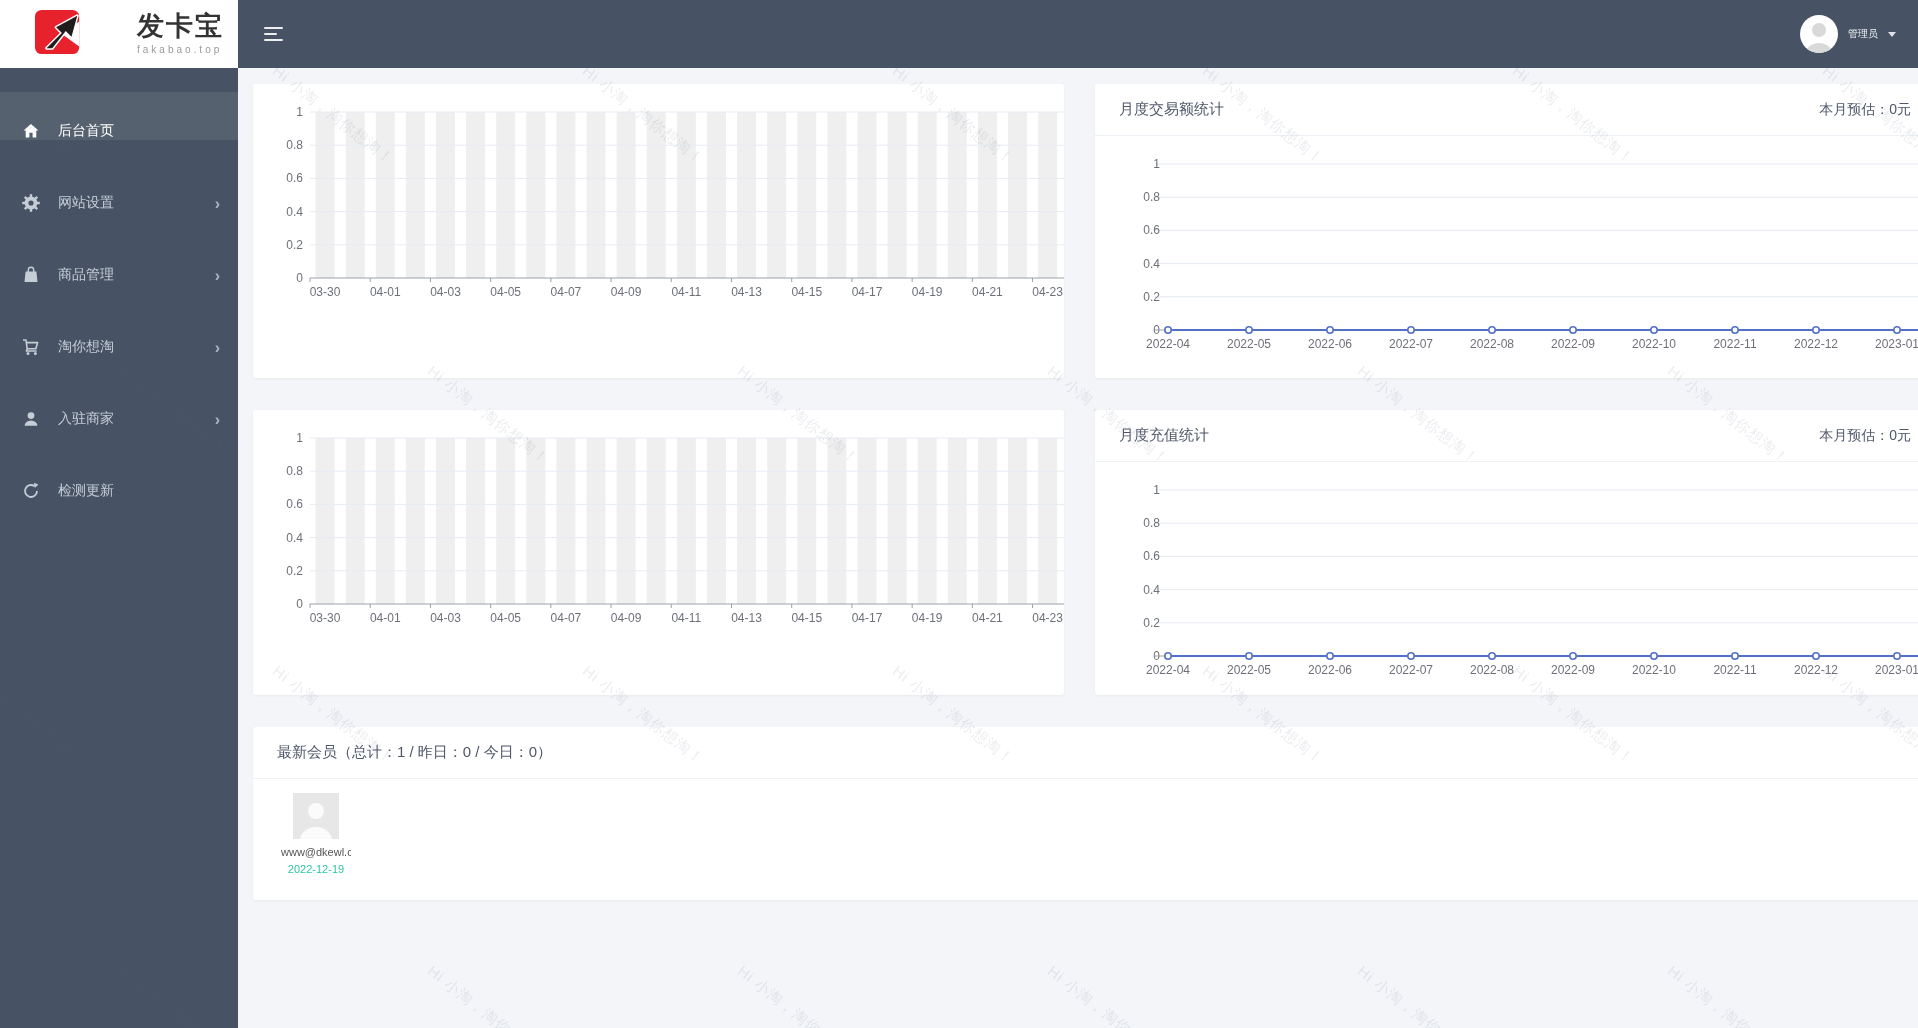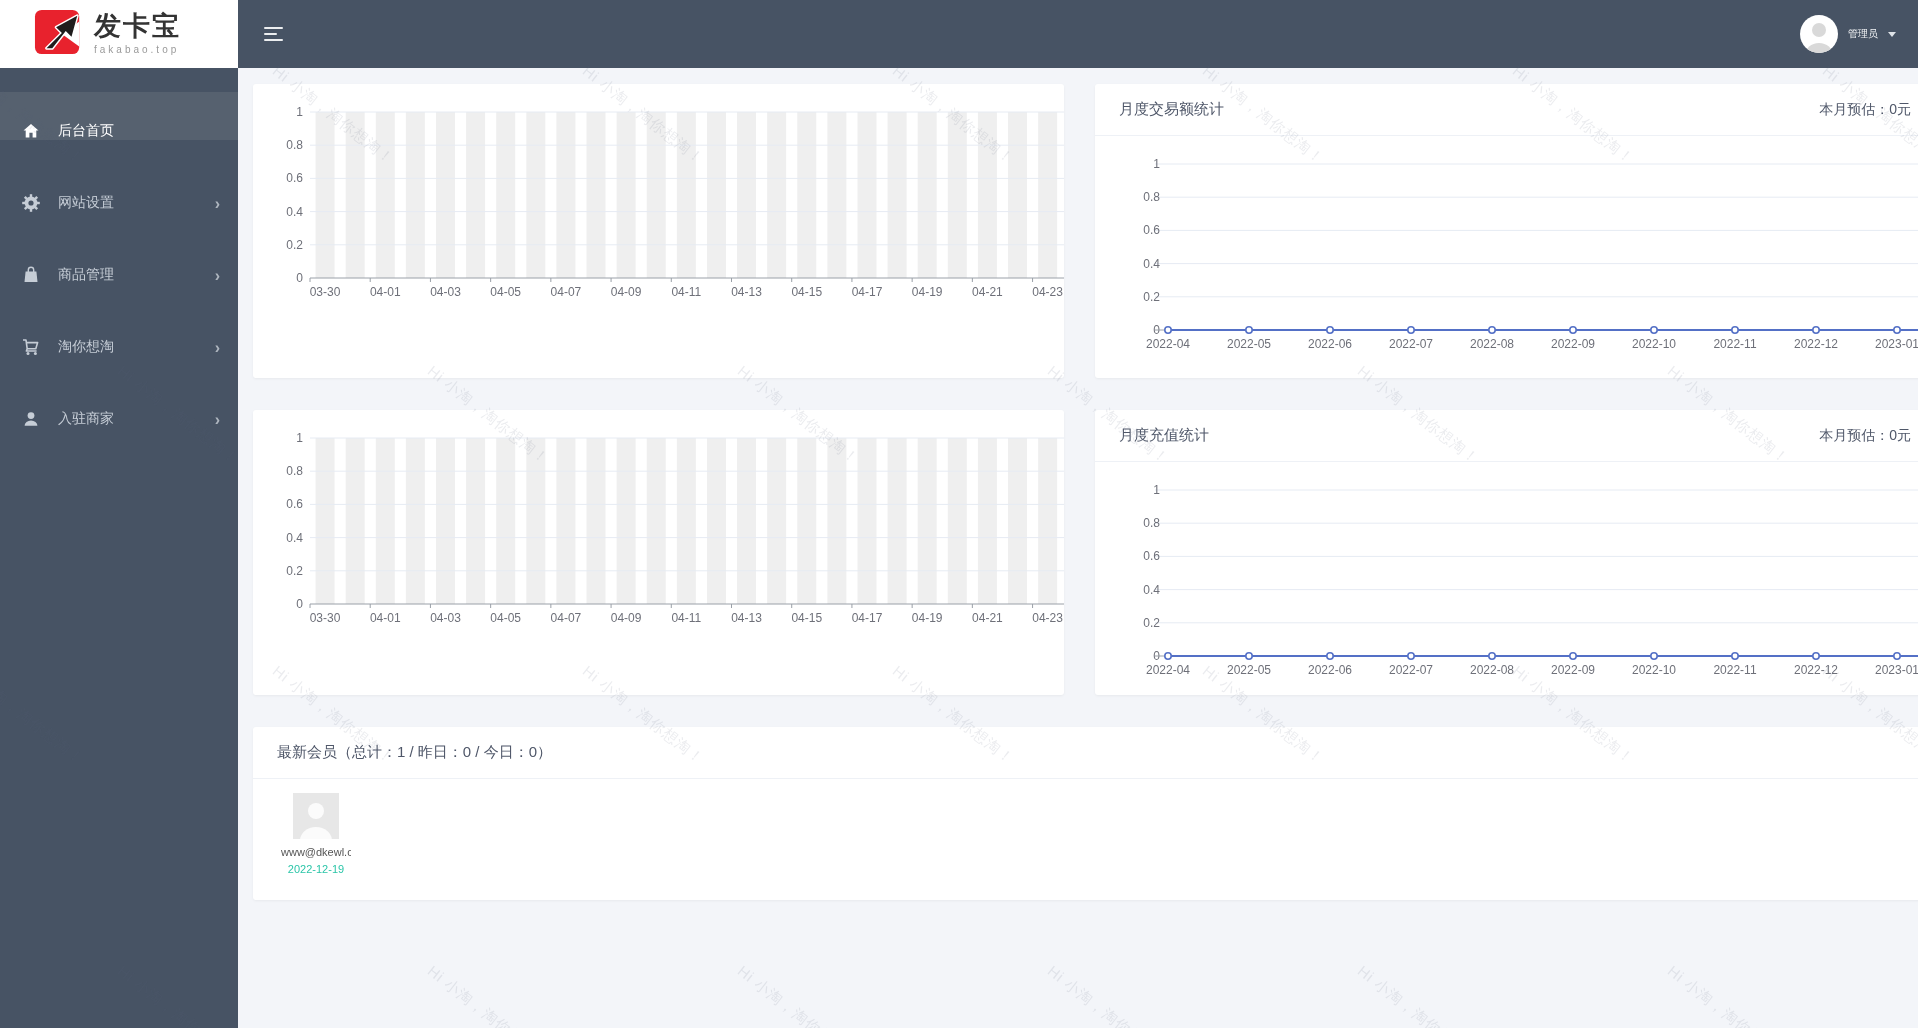--- a/index.html
+++ b/index.html
@@ -6,21 +6,21 @@
   body{
     width:1918px;height:1028px;overflow:hidden;position:relative;
     background:#f3f5f9;
     font-family:"Liberation Sans","DejaVu Sans",sans-serif;
     -webkit-font-smoothing:antialiased;
   }
   
   .sidebar{position:fixed;left:0;top:0;bottom:0;width:238px;background:#475364;z-index:3;}
   .logo-box{height:68px;background:#ffffff;display:flex;align-items:center;padding-left:34px;box-sizing:border-box;}
   .logo-mark{flex:0 0 auto;margin-right:10px;}
-  .brand-text{display:flex;flex-direction:column;line-height:1;}
+  .brand-text{display:flex;flex-direction:column;line-height:1;margin-left:43px;}
   .brand-name{font-size:27px;font-weight:700;color:#333;letter-spacing:2px;}
   .brand-domain{font-size:10px;color:#9a9a9a;letter-spacing:3px;margin-top:5px;}
   .menu{margin-top:2px;}
   .menu-item{height:48px;display:flex;align-items:flex-end;padding:0 18px 0 22px;cursor:pointer;color:#c6cdd6;font-size:14px;position:relative;margin-top:24px;}
   .menu-item.active{background:#56616f;color:#ffffff;}
   .menu-item .mi-icon{width:18px;height:18px;margin-right:18px;flex:0 0 auto;display:inline-flex;}
   .menu-item .mi-label{flex:1 1 auto;}
   .menu-item .mi-chevron{color:#aeb6bf;font-size:16px;font-weight:700;line-height:1;}
   
   .header{position:fixed;left:238px;top:0;height:68px;width:calc(100% - 238px);background:#475364;z-index:2;display:flex;align-items:center;justify-content:space-between;padding:0 22px 0 26px;box-sizing:border-box;}
@@ -123,20 +123,29 @@
       </div>
       <div class="menu-item">
         <span class="mi-icon">
           <svg width="18" height="18" viewBox="0 0 18 18">
             <circle cx="9" cy="5.6" r="3.4" fill="currentColor"></circle>
             <path d="M2.6 15.8 a6.4 5.4 0 0 1 12.8 0 Z" fill="currentColor"></path>
           </svg>
         </span>
         <span class="mi-label">入驻商家</span>
         <span class="mi-chevron">›</span>
+      </div>
+      <div class="menu-item">
+        <span class="mi-icon">
+          <svg width="18" height="18" viewBox="0 0 18 18">
+            <path d="M15 9 a6 6 0 1 1 -2.4 -4.8" fill="none" stroke="currentColor" stroke-width="1.8"></path>
+            <path d="M12 0.8 L16.4 2.4 L12.8 6 Z" fill="currentColor"></path>
+          </svg>
+        </span>
+        <span class="mi-label">检测更新</span>
       </div>
     </nav>
 </aside>
 
 <header class="header">
   <button class="hamburger" aria-label="toggle menu">
     <span class="b1"></span>
       <span class="b2"></span>
       <span class="b3"></span>
   </button>

